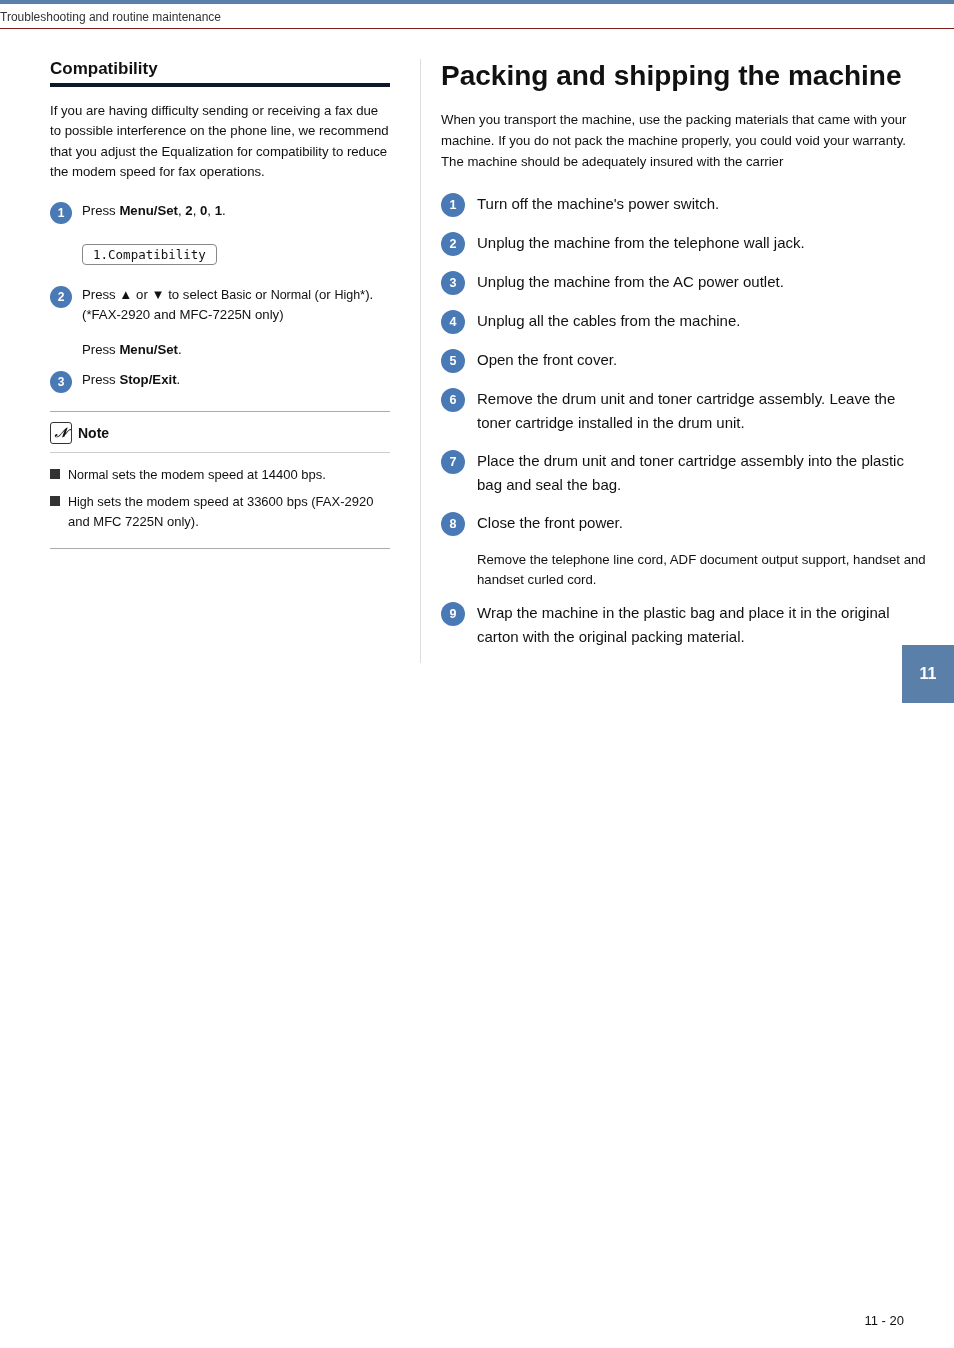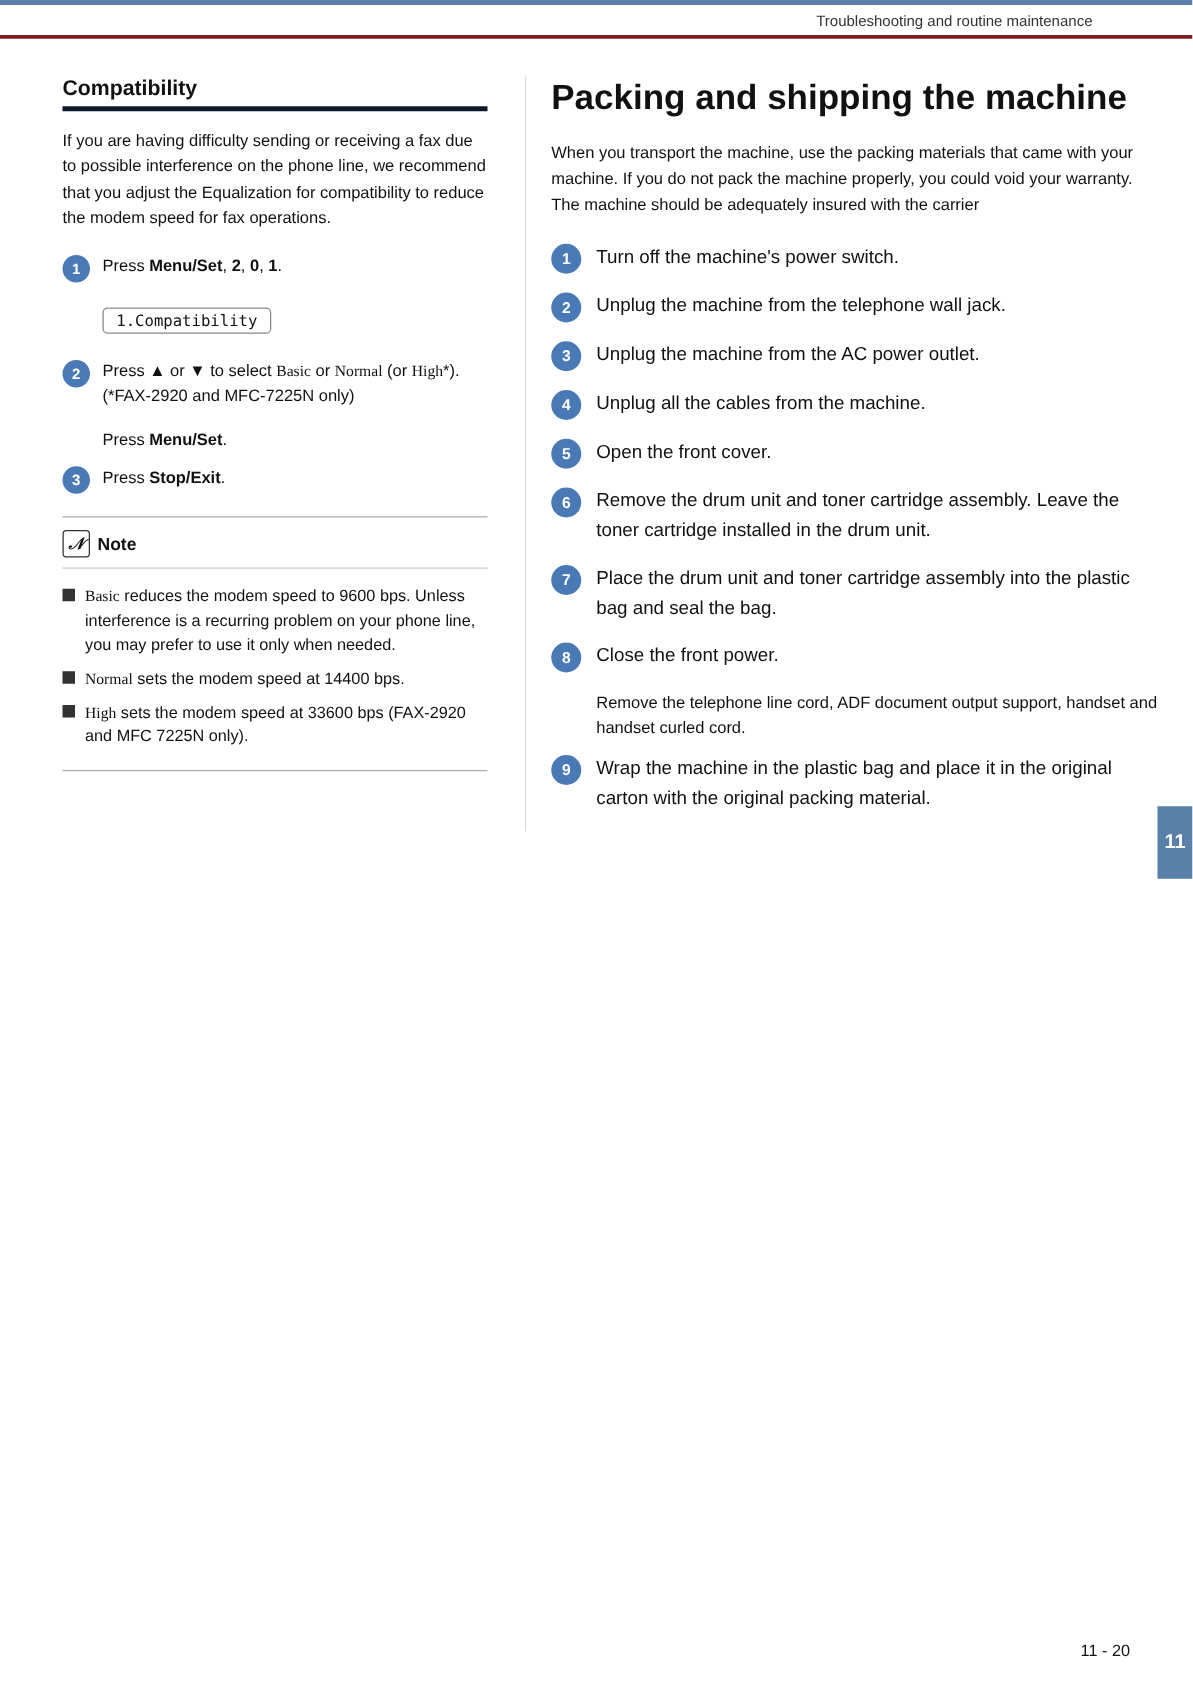--- a/index.html
+++ b/index.html
@@ -13,25 +13,25 @@
       position: relative;
     }
 
     .top-border {
       height: 4px;
       background: #5a7fa8;
       width: 100%;
     }
 
     .header-bar {
-      text-align: right;
+      text-align: left;
       padding: 6px 80px 4px 0;
       font-size: 12px;
       color: #333;
-      border-bottom: 3px solid #7f1d1d;
+      border-bottom: 1px solid #7f1d1d;
     }
 
     .page-content {
       display: flex;
       padding: 30px 0 0 0;
     }
 
     
     .left-col {
       width: 420px;
@@ -138,21 +138,21 @@
     .note-bullet {
       width: 10px;
       height: 10px;
       background: #333;
       flex-shrink: 0;
       margin-right: 8px;
       margin-top: 4px;
     }
 
     code {
-      font-family: Liberation Serif, serif;
+      font-family: Liberation Sans, sans-serif;
       font-size: 12.5px;
     }
 
     
     .right-col {
       flex: 1;
       padding: 0 26px 0 20px;
     }
 
     .right-title {
@@ -206,21 +206,21 @@
     
     .page-tab {
       position: absolute;
       right: 0;
       top: 50%;
       transform: translateY(-50%);
       background: #5a7fa8;
       color: #fff;
       font-size: 16px;
       font-weight: bold;
-      width: 28px;
+      width: 52px;
       padding: 20px 4px;
       text-align: center;
       writing-mode: horizontal-tb;
       display: flex;
       align-items: center;
       justify-content: center;
     }
 
     
     .page-number {
@@ -277,24 +277,20 @@
 
     
     <div class="note-box">
       <div class="note-title">
         <span class="note-icon">𝒩</span>
         <span>Note</span>
       </div>
       <hr class="divider-line">
       <div class="note-item">
         <div class="note-bullet"></div>
-        <div><code>Basic</code> reduces the modem speed to 9600 bps. Unless interference is a recurring problem on your phone line, you may prefer to use it only when needed.</div>
-      </div>
-      <div class="note-item">
-        <div class="note-bullet"></div>
         <div><code>Normal</code> sets the modem speed at 14400 bps.</div>
       </div>
       <div class="note-item">
         <div class="note-bullet"></div>
         <div><code>High</code> sets the modem speed at 33600 bps (FAX-2920 and MFC 7225N only).</div>
       </div>
     </div>
   </div>
 
   <div style="width:1px; background:#ddd; margin-top:0; align-self:stretch;"></div>

